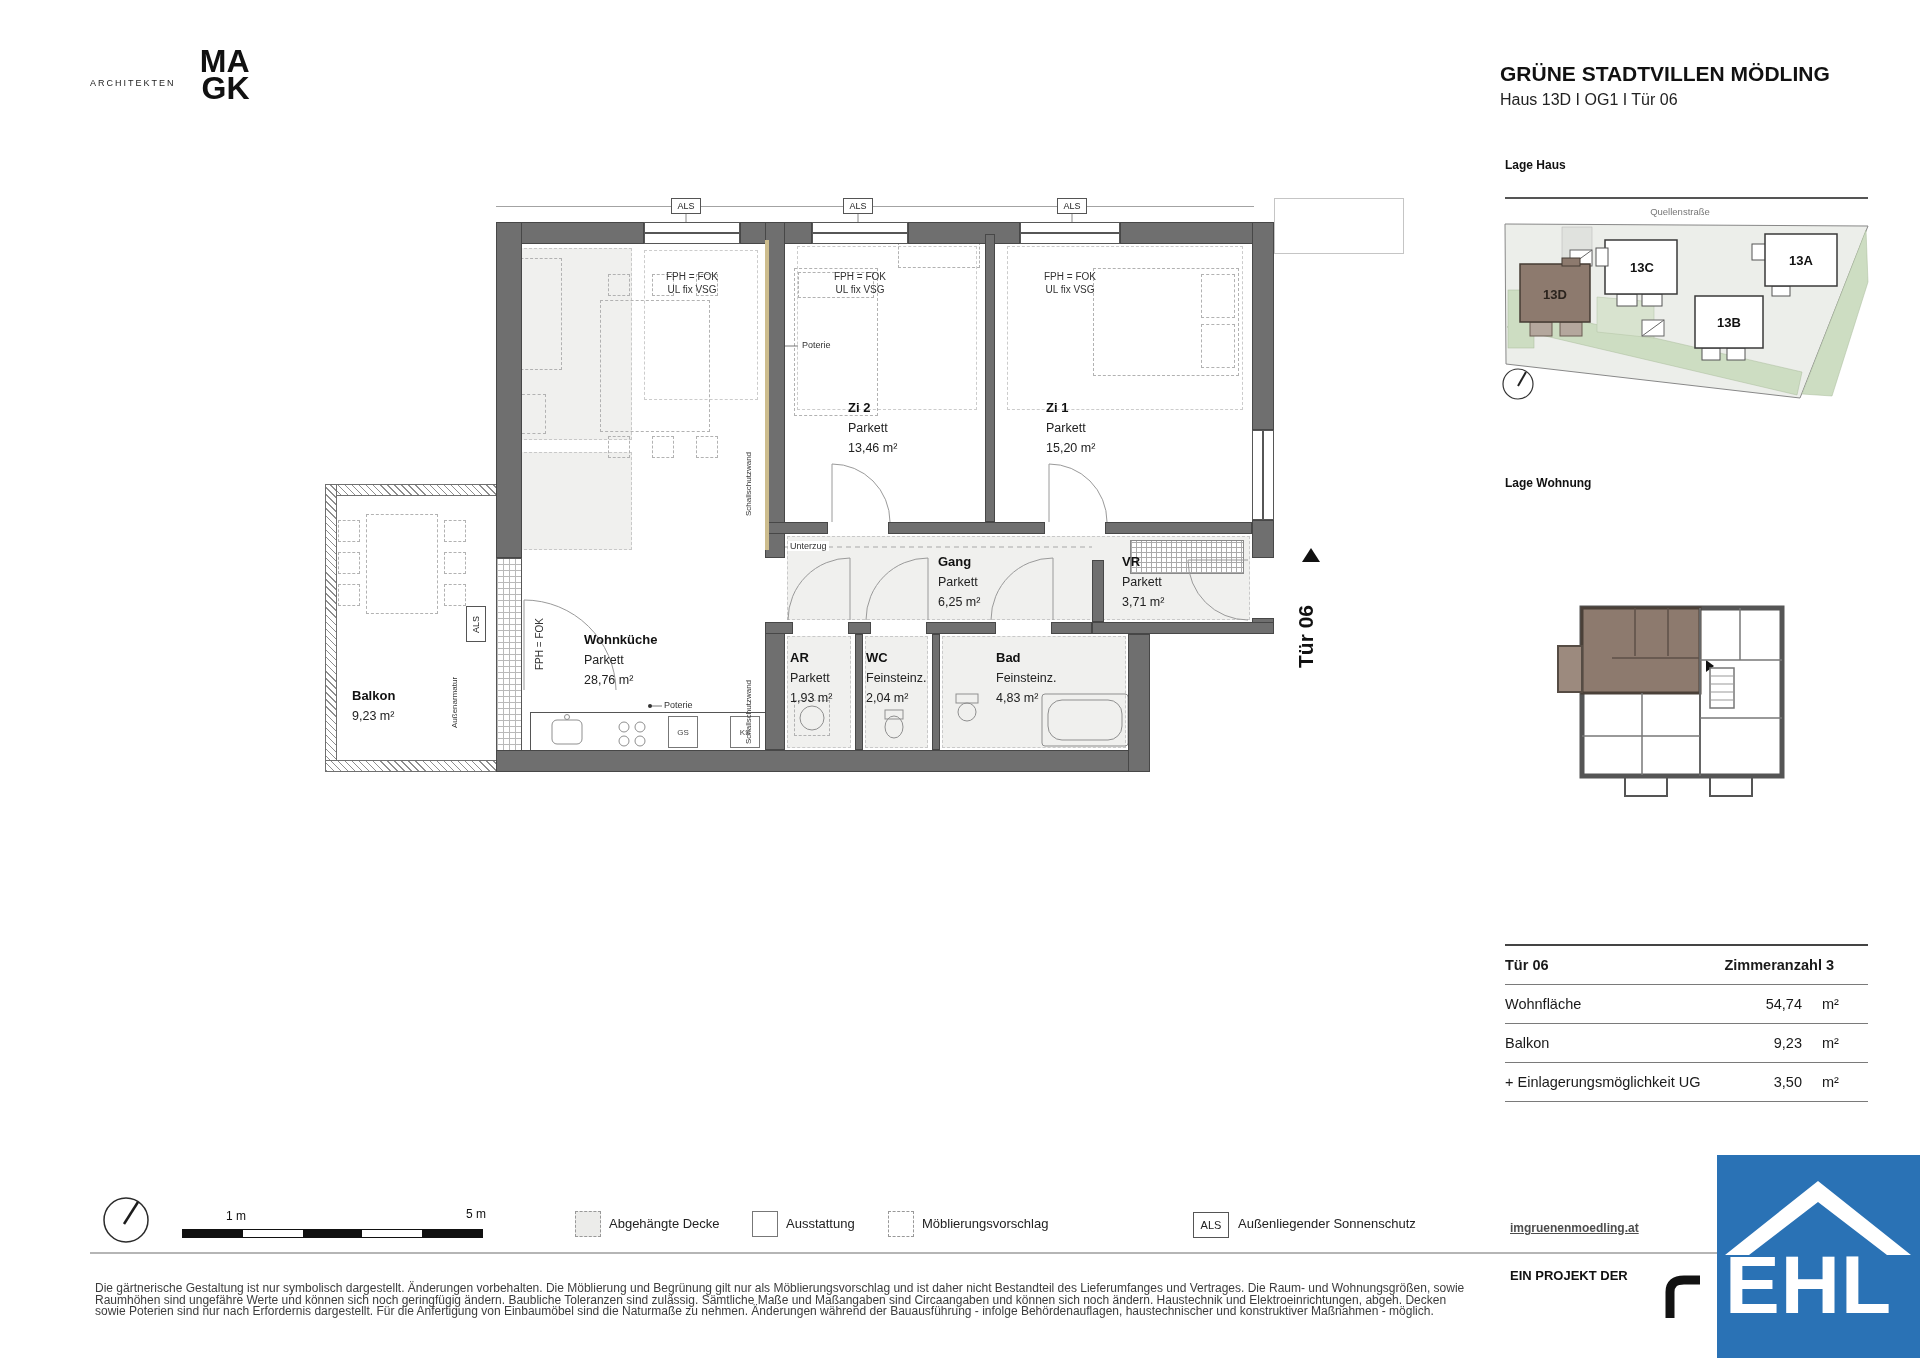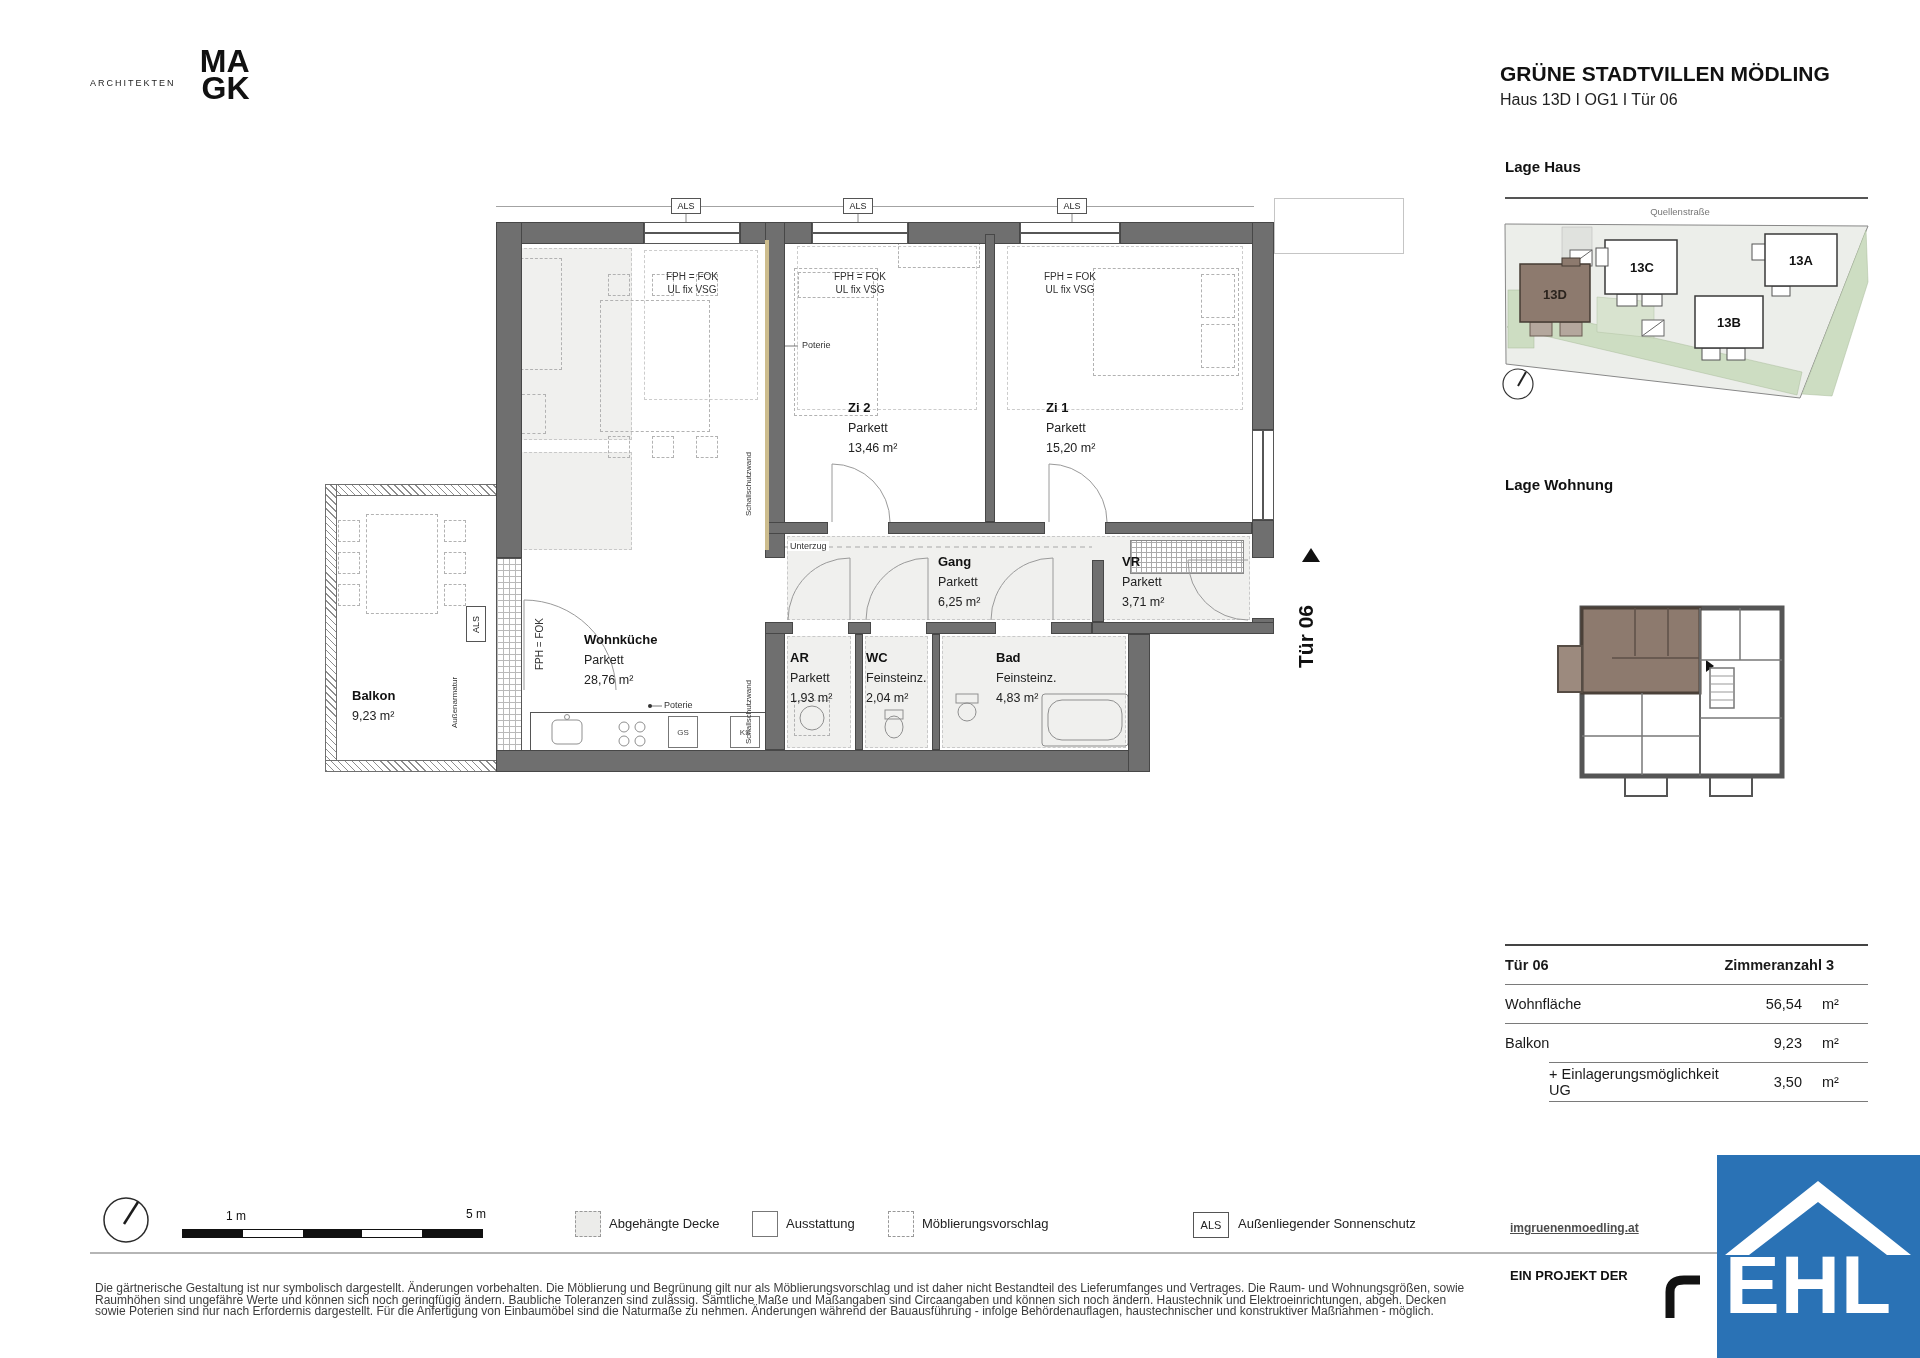--- a/index.html
+++ b/index.html
@@ -21,21 +21,21 @@
   .dash{border:1px dashed #b2b2b2;}
   .ceil{background:#f0f0ee;border:1px dashed #c9c9c9;}
   .ceilo{border:1px dashed #cccccc;}
   .rlabel{line-height:20px;z-index:6;}
   .rname{font-weight:bold;font-size:13px;color:#111;}
   .rsub{font-size:12.5px;color:#222;}
   .ann{font-size:9px;color:#333;z-index:6;}
   .vert{writing-mode:vertical-rl;transform:rotate(180deg);}
   .alsbox{border:1px solid #555;background:#fff;font-size:9px;color:#222;
           display:flex;align-items:center;justify-content:center;z-index:7;}
-  .h2{font-weight:bold;font-size:15px;color:#111;}
+  .h2{font-weight:bold;font-size:12px;color:#111;}
   .tbl-row{display:flex;align-items:center;height:38px;border-top:1px solid #7a7a7a;font-size:14.5px;}
   .tbl-row .lab{flex:1;}
   .tbl-row .val{width:60px;text-align:right;}
   .tbl-row .unit{width:46px;padding-left:20px;}
   .legend-label{font-size:13px;color:#222;}
   .fine{font-size:12px;line-height:11.5px;color:#3c3c3c;white-space:nowrap;}
   svg text{font-family:"Liberation Sans",sans-serif;}
 </style>
 </head>
 <body>
@@ -120,29 +120,29 @@
     <rect x="160" y="178" width="42" height="20" fill="none" stroke="#555" stroke-width="2"></rect>
   </svg>
 
   <div class="r" style="left:1505px;top:944px;width:363px;">
     <div class="tbl-row" style="border-top:2px solid #444;font-weight:bold;">
       <span class="lab">Tür  06</span>
       <span style="margin-right:34px;text-align:right;">Zimmeranzahl  3</span>
     </div>
     <div class="tbl-row">
       <span class="lab">Wohnfläche</span>
-      <span class="val">56,54</span>
+      <span class="val">54,74</span>
       <span class="unit">m²</span>
     </div>
     <div class="tbl-row">
       <span class="lab">Balkon</span>
       <span class="val">9,23</span>
       <span class="unit">m²</span>
     </div>
-    <div class="tbl-row" style="border-bottom:1px solid #7a7a7a;margin-left:44px;">
+    <div class="tbl-row" style="border-bottom:1px solid #7a7a7a;">
       <span class="lab">+ Einlagerungsmöglichkeit UG</span>
       <span class="val">3,50</span>
       <span class="unit">m²</span>
     </div>
   </div>
 
   <div class="r ceil" style="left:504px;top:248px;width:128px;height:192px;z-index:1;"></div>
   <div class="r ceil" style="left:504px;top:452px;width:128px;height:98px;z-index:1;"></div>
   <div class="r ceilo" style="left:644px;top:250px;width:114px;height:150px;z-index:1;"></div>
   <div class="r ceilo" style="left:797px;top:246px;width:180px;height:164px;z-index:1;"></div>

